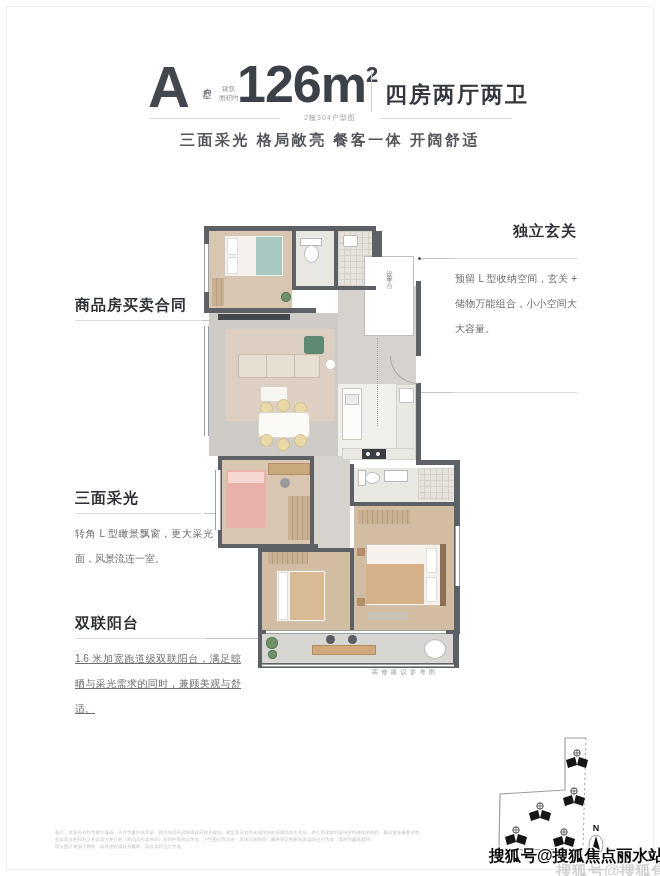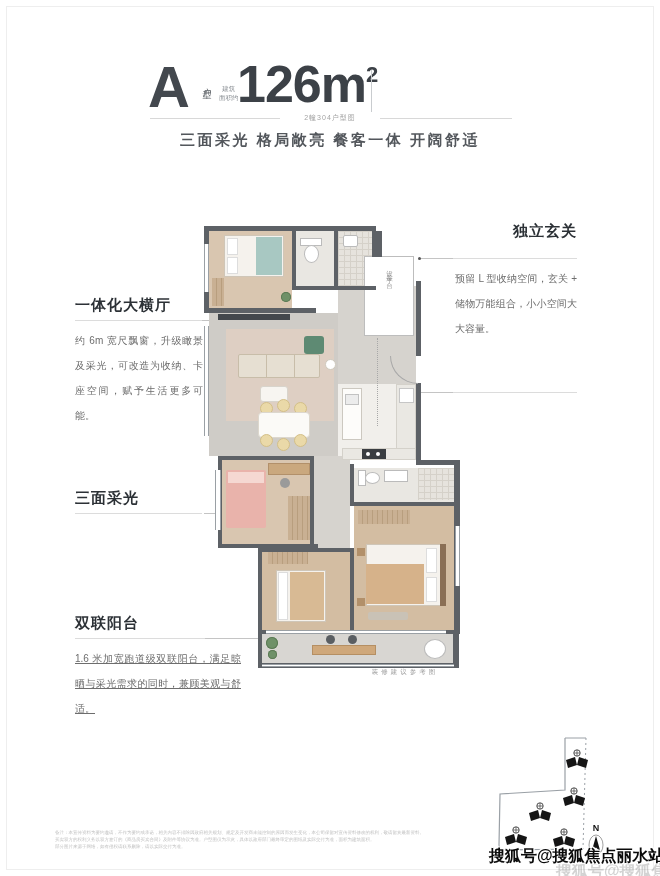--- a/index.html
+++ b/index.html
@@ -70,31 +70,32 @@
   <div class="frame"></div>
 
   <div class="abs type-letter">A</div>
   <div class="abs type-label">户型</div>
   <div class="abs area-prefix">
     <div>建筑</div>
     <div>面积约</div>
   </div>
   <div class="abs area-value"><span>126m</span><span class="area-sup">2</span></div>
   <div class="abs vdiv"></div>
+  <div class="abs rooms-label">四房两厅两卫</div>
   <div class="abs subline" style="left:150px;width:144px;"></div>
   <div class="abs subline" style="left:368px;width:144px;"></div>
   <div class="abs sub-caption">2幢304户型图</div>
   <div class="abs slogan">三面采光 格局敞亮 餐客一体 开阔舒适</div>
 
-  <div class="abs co-title" style="left:75px;top:296px;">一体化大横厅</div>
+  <div class="abs co-title" style="left:75px;top:296px;">商品房买卖合同</div>
   <div class="abs co-rule" style="left:75px;top:320px;width:127px;"></div>
-  <div class="abs co-body" style="left:75px;top:328px;width:128px;">约 6m 宽尺飘窗，升级瞰景及采光，可改造为收纳、卡座空间，赋予生活更多可能。</div>
 
   <div class="abs co-title" style="left:75px;top:489px;">三面采光</div>
   <div class="abs co-rule" style="left:75px;top:513px;width:127px;"></div>
+  <div class="abs co-body" style="left:75px;top:521px;width:138px;">转角 L 型瞰景飘窗，更大采光面，风景流连一室。</div>
 
   <div class="abs co-title" style="left:75px;top:614px;">双联阳台</div>
   <div class="abs co-rule" style="left:75px;top:638px;width:130px;"></div>
   <div class="abs co-body" style="left:75px;top:646px;width:166px;text-decoration:underline;">1.6 米加宽跑道级双联阳台，满足晾晒与采光需求的同时，兼顾美观与舒适。</div>
 
   <div class="abs co-title r" style="left:455px;top:222px;width:122px;">独立玄关</div>
   <div class="abs co-rule" style="left:453px;top:258px;width:124px;"></div>
   <div class="abs co-body" style="left:455px;top:266px;width:122px;">预留 L 型收纳空间，玄关 + 储物万能组合，小小空间大大容量。</div>
 
   <div class="abs co-rule" style="left:453px;top:392px;width:124px;"></div>

